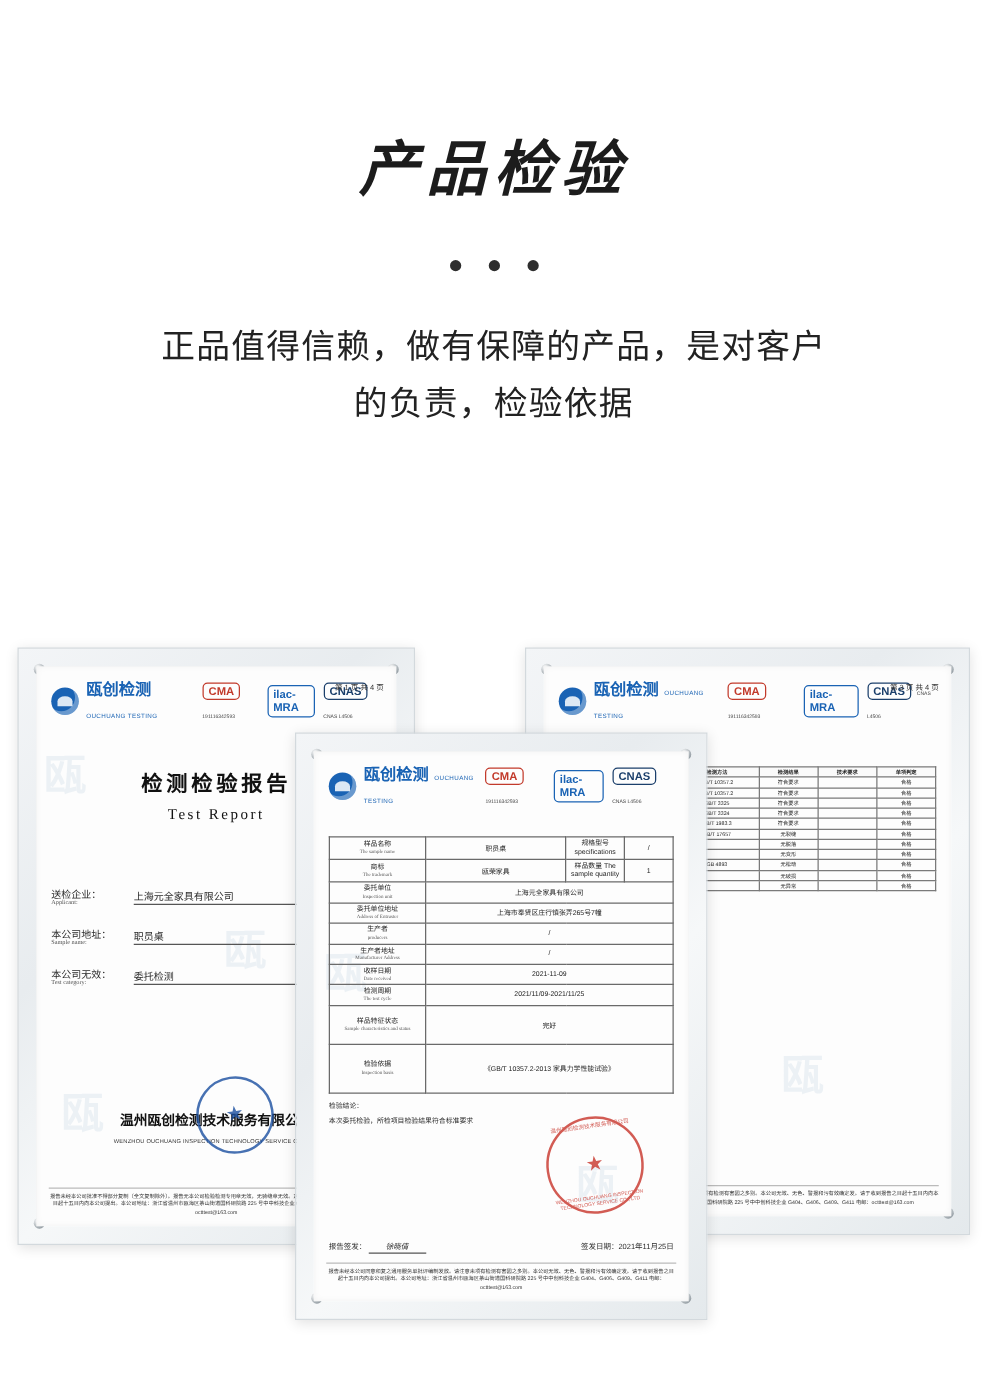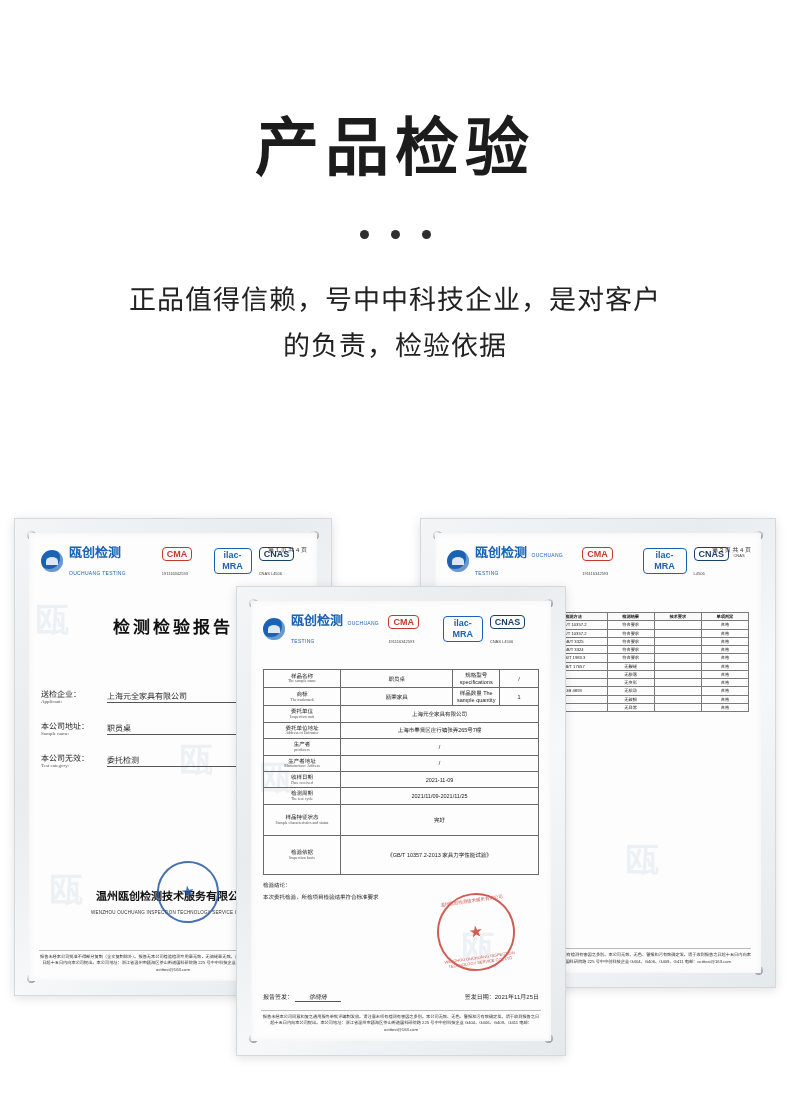--- a/index.html
+++ b/index.html
@@ -9,25 +9,26 @@
     font-family:"Liberation Sans","DejaVu Sans",sans-serif;
     overflow:hidden;
     position:relative;
   }
   .page{position:relative;width:790px;height:1119px;}
 
   
   .headline{
     text-align:center;
     margin-top:96px;
-    font-size:64px;
+    font-size:48px;
     font-weight:bold;
     letter-spacing:6px;
     color:#1c1c1c;
     font-family:"DejaVu Sans","Liberation Sans",sans-serif;
+    font-style:italic;
   }
   .dots{
     display:flex;justify-content:center;align-items:center;
     gap:22px;margin-top:42px;
   }
   .dots span{
     display:block;width:9px;height:9px;border-radius:50%;
     background:#2e2e2e;
   }
   .subtitle{
@@ -90,21 +91,21 @@
     content:"";position:absolute;left:5px;top:7px;width:12px;height:8px;
     border-radius:50% 50% 0 0;background:#fff;opacity:.85;
   }
   .logo-text-cn{font-size:13px;font-weight:bold;color:#1a63b4;line-height:1.1;}
   .logo-text-en{font-size:5px;color:#1a63b4;letter-spacing:.3px;}
 
   .badges{display:flex;align-items:center;gap:7px;margin-left:auto;}
   .badge{
     border:1px solid #c23a2b;color:#c23a2b;border-radius:4px;
     padding:1px 4px;font-size:9px;font-weight:bold;line-height:1.2;
-    text-align:center;
+    text-align:left;
   }
   .badge.blue{border-color:#1a63b4;color:#1a63b4;}
   .badge.dark{border-color:#1b3f6b;color:#1b3f6b;margin-top:32px;}
   .badge-num{font-size:4px;color:#444;text-align:center;}
 
   .corner-page{position:absolute;right:10px;top:12px;font-size:6px;color:#333;}
 
   .title-cn{text-align:center;font-size:17px;font-weight:bold;letter-spacing:3px;margin-top:34px;color:#111;}
   .title-en{text-align:center;font-size:12px;letter-spacing:2px;margin-top:6px;color:#111;font-family:"Liberation Serif",serif;}
 
@@ -169,21 +170,21 @@
 
   <div class="headline">产品检验</div>
 
   <div class="dots">
     <span></span>
     <span></span>
     <span></span>
   </div>
 
   <div class="subtitle">
-    <div>正品值得信赖，号中中科技企业，是对客户</div>
+    <div>正品值得信赖，做有保障的产品，是对客户</div>
     <div>的负责，检验依据</div>
   </div>
 
   <div class="frames">
 
     <div class="frame" id="frame-left">
       <span class="screw tl"></span>
       <span class="screw tr"></span>
       <span class="screw bl"></span>
       <span class="screw br"></span>
@@ -208,20 +209,21 @@
               <span>
                 <span class="badge dark">CNAS</span>
                 <span class="badge-num">CNAS L4506</span>
               </span>
             </span>
           </div>
 
           <div class="corner-page">第 1 页 共 4 页</div>
 
           <div class="title-cn">检测检验报告</div>
+          <div class="title-en">Test  Report</div>
 
           <div class="qr"></div>
 
           <div class="field-list">
             <div class="field">
               <span class="lab">
                 <span>送检企业：</span>
                 <span class="en">Applicant:</span>
               </span>
               <span class="val">上海元全家具有限公司</span>

